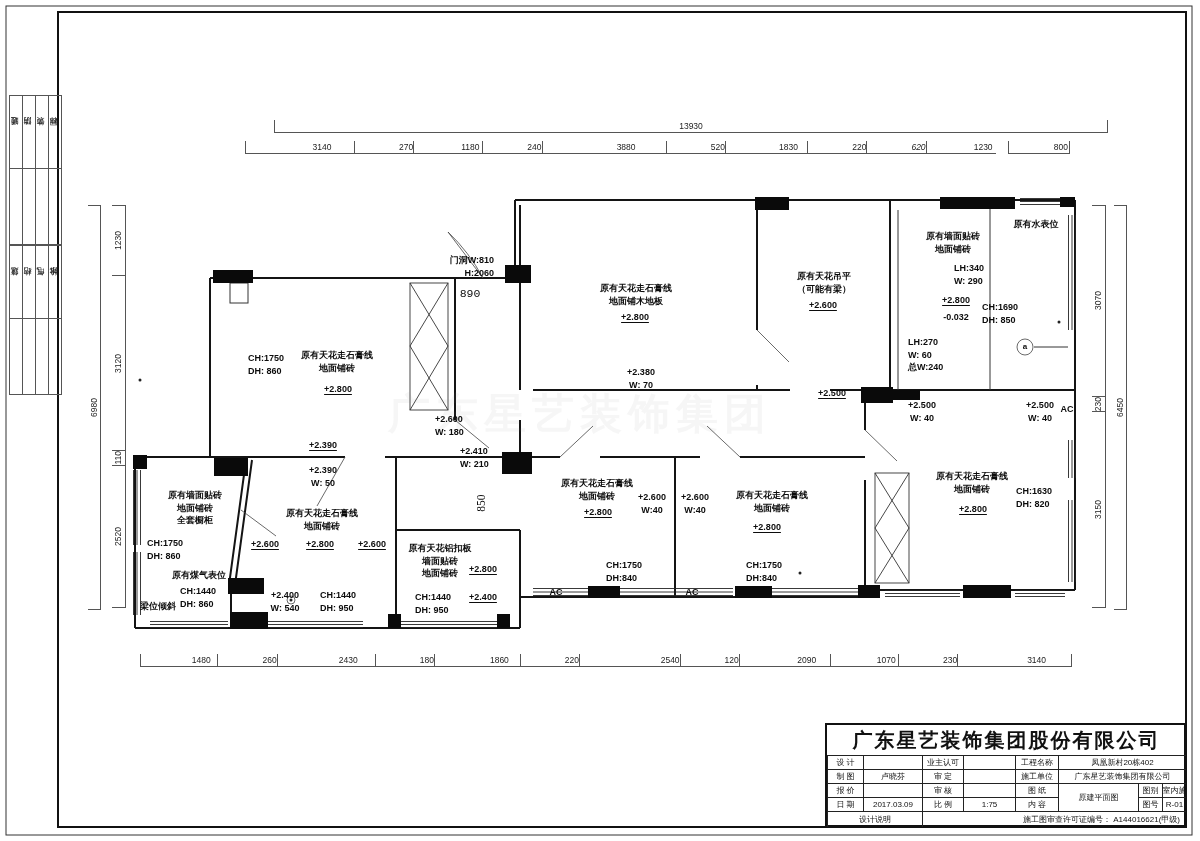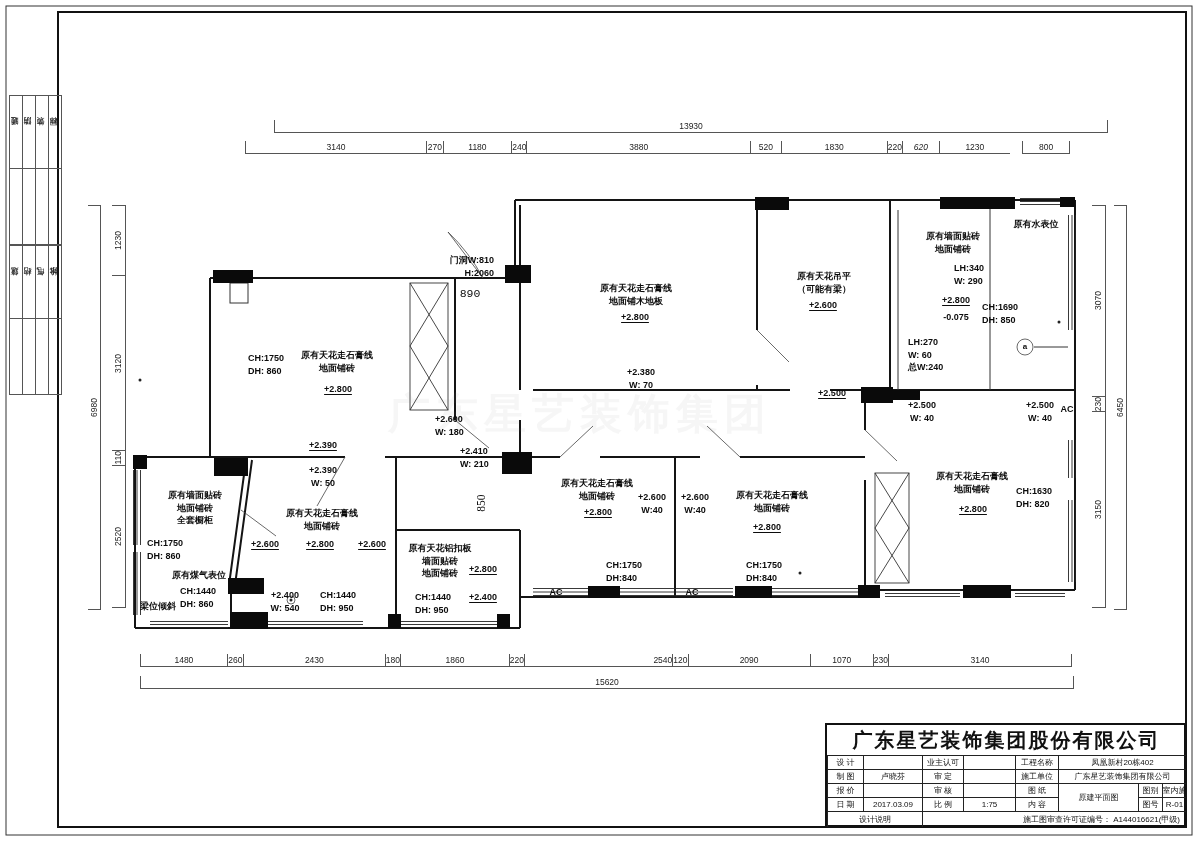--- a/index.html
+++ b/index.html
@@ -13,21 +13,21 @@
     text-align:center;white-space:pre-line;color:#0c0c0c;}
   .plan-label.left{text-align:left;}
   .plan-label.right{text-align:right;}
   .plan-label.elev{text-decoration:underline;text-underline-offset:2px;}
   .plan-label.serif{font-family:"Liberation Serif",serif;font-weight:normal;font-size:11.5px;}
   .plan-label.vert{transform:rotate(-90deg);transform-origin:center;}
   .plan-label.small{font-size:8px;font-weight:bold;}
   
   .dim-row{position:absolute;display:flex;}
   .dim-h .dim-seg{flex:1 1 0;border-left:1px solid #555;border-bottom:1px solid #555;
-    display:flex;align-items:flex-end;justify-content:center;overflow:visible;}
+    display:flex;align-items:flex-end;justify-content:center;overflow:visible;padding-left:44px;}
   .dim-h .dim-seg:last-child{border-right:1px solid #555;}
   .dim-h .dim-seg span{font-size:8.5px;color:#222;white-space:nowrap;line-height:1;margin-bottom:2px;}
   .dim-v{flex-direction:column;border-right:1px solid #555;}
   .dim-v .dim-seg{flex:1 1 0;border-top:1px solid #555;display:flex;align-items:center;
     justify-content:center;overflow:visible;}
   .dim-v .dim-seg:last-child{border-bottom:1px solid #555;}
   .vnum{writing-mode:vertical-rl;transform:rotate(180deg);font-size:8.5px;color:#222;
     white-space:nowrap;line-height:1;}
   .dim-total-h{position:absolute;height:12px;border-bottom:1px solid #555;border-left:1px solid #555;
     border-right:1px solid #555;display:flex;align-items:flex-end;justify-content:center;}
@@ -241,23 +241,20 @@
       <div class="dim-seg" style="flex-grow: 1070;">
         <span>1070</span>
       </div>
       <div class="dim-seg" style="flex-grow: 230;">
         <span>230</span>
       </div>
       <div class="dim-seg" style="flex-grow: 3140;">
         <span>3140</span>
       </div>
     </div>
-  <div class="dim-total-h" style="left:140px;top:676px;width:932px;">
-    <span>15620</span>
-  </div>
 
   <div class="dim-total-v" style="left:88px;top:205px;height:403px;">
     <span class="vnum">6980</span>
   </div>
   <div class="dim-row dim-v" style="left:112px;top:205px;height:403px;width:13px;">
 
   <div class="dim-seg" style="flex-grow: 1230;">
         <span class="vnum">1230</span>
       </div>
       <div class="dim-seg" style="flex-grow: 3120;">
@@ -313,21 +310,21 @@
       <div class="plan-label" style="left: 786px; top: 270px; width: 76px;">原有天花吊平
 （可能有梁）</div>
       <div class="plan-label elev" style="left: 800px; top: 299px; width: 46px;">+2.600</div>
       <div class="plan-label elev" style="left: 810px; top: 387px; width: 44px;">+2.500</div>
       <div class="plan-label" style="left: 918px; top: 230px; width: 70px;">原有墙面贴砖
 地面铺砖</div>
       <div class="plan-label" style="left: 1006px; top: 218px; width: 60px;">原有水表位</div>
       <div class="plan-label left" style="left: 954px; top: 262px; width: 44px;">LH:340
 W: 290</div>
       <div class="plan-label elev" style="left: 933px; top: 294px; width: 46px;">+2.800</div>
-      <div class="plan-label" style="left: 933px; top: 311px; width: 46px;">-0.075</div>
+      <div class="plan-label" style="left: 933px; top: 311px; width: 46px;">-0.032</div>
       <div class="plan-label left" style="left: 982px; top: 288px; width: 48px; margin-top: 13px;">CH:1690
 DH: 850</div>
       <div class="plan-label left" style="left: 908px; top: 336px; width: 50px;">LH:270
 W:  60
 总W:240</div>
       <div class="plan-label small" style="left: 1017px; top: 341px; width: 16px;">a</div>
       <div class="plan-label" style="left: 898px; top: 399px; width: 48px;">+2.500
 W: 40</div>
       <div class="plan-label" style="left: 1016px; top: 399px; width: 48px;">+2.500
 W: 40</div>

